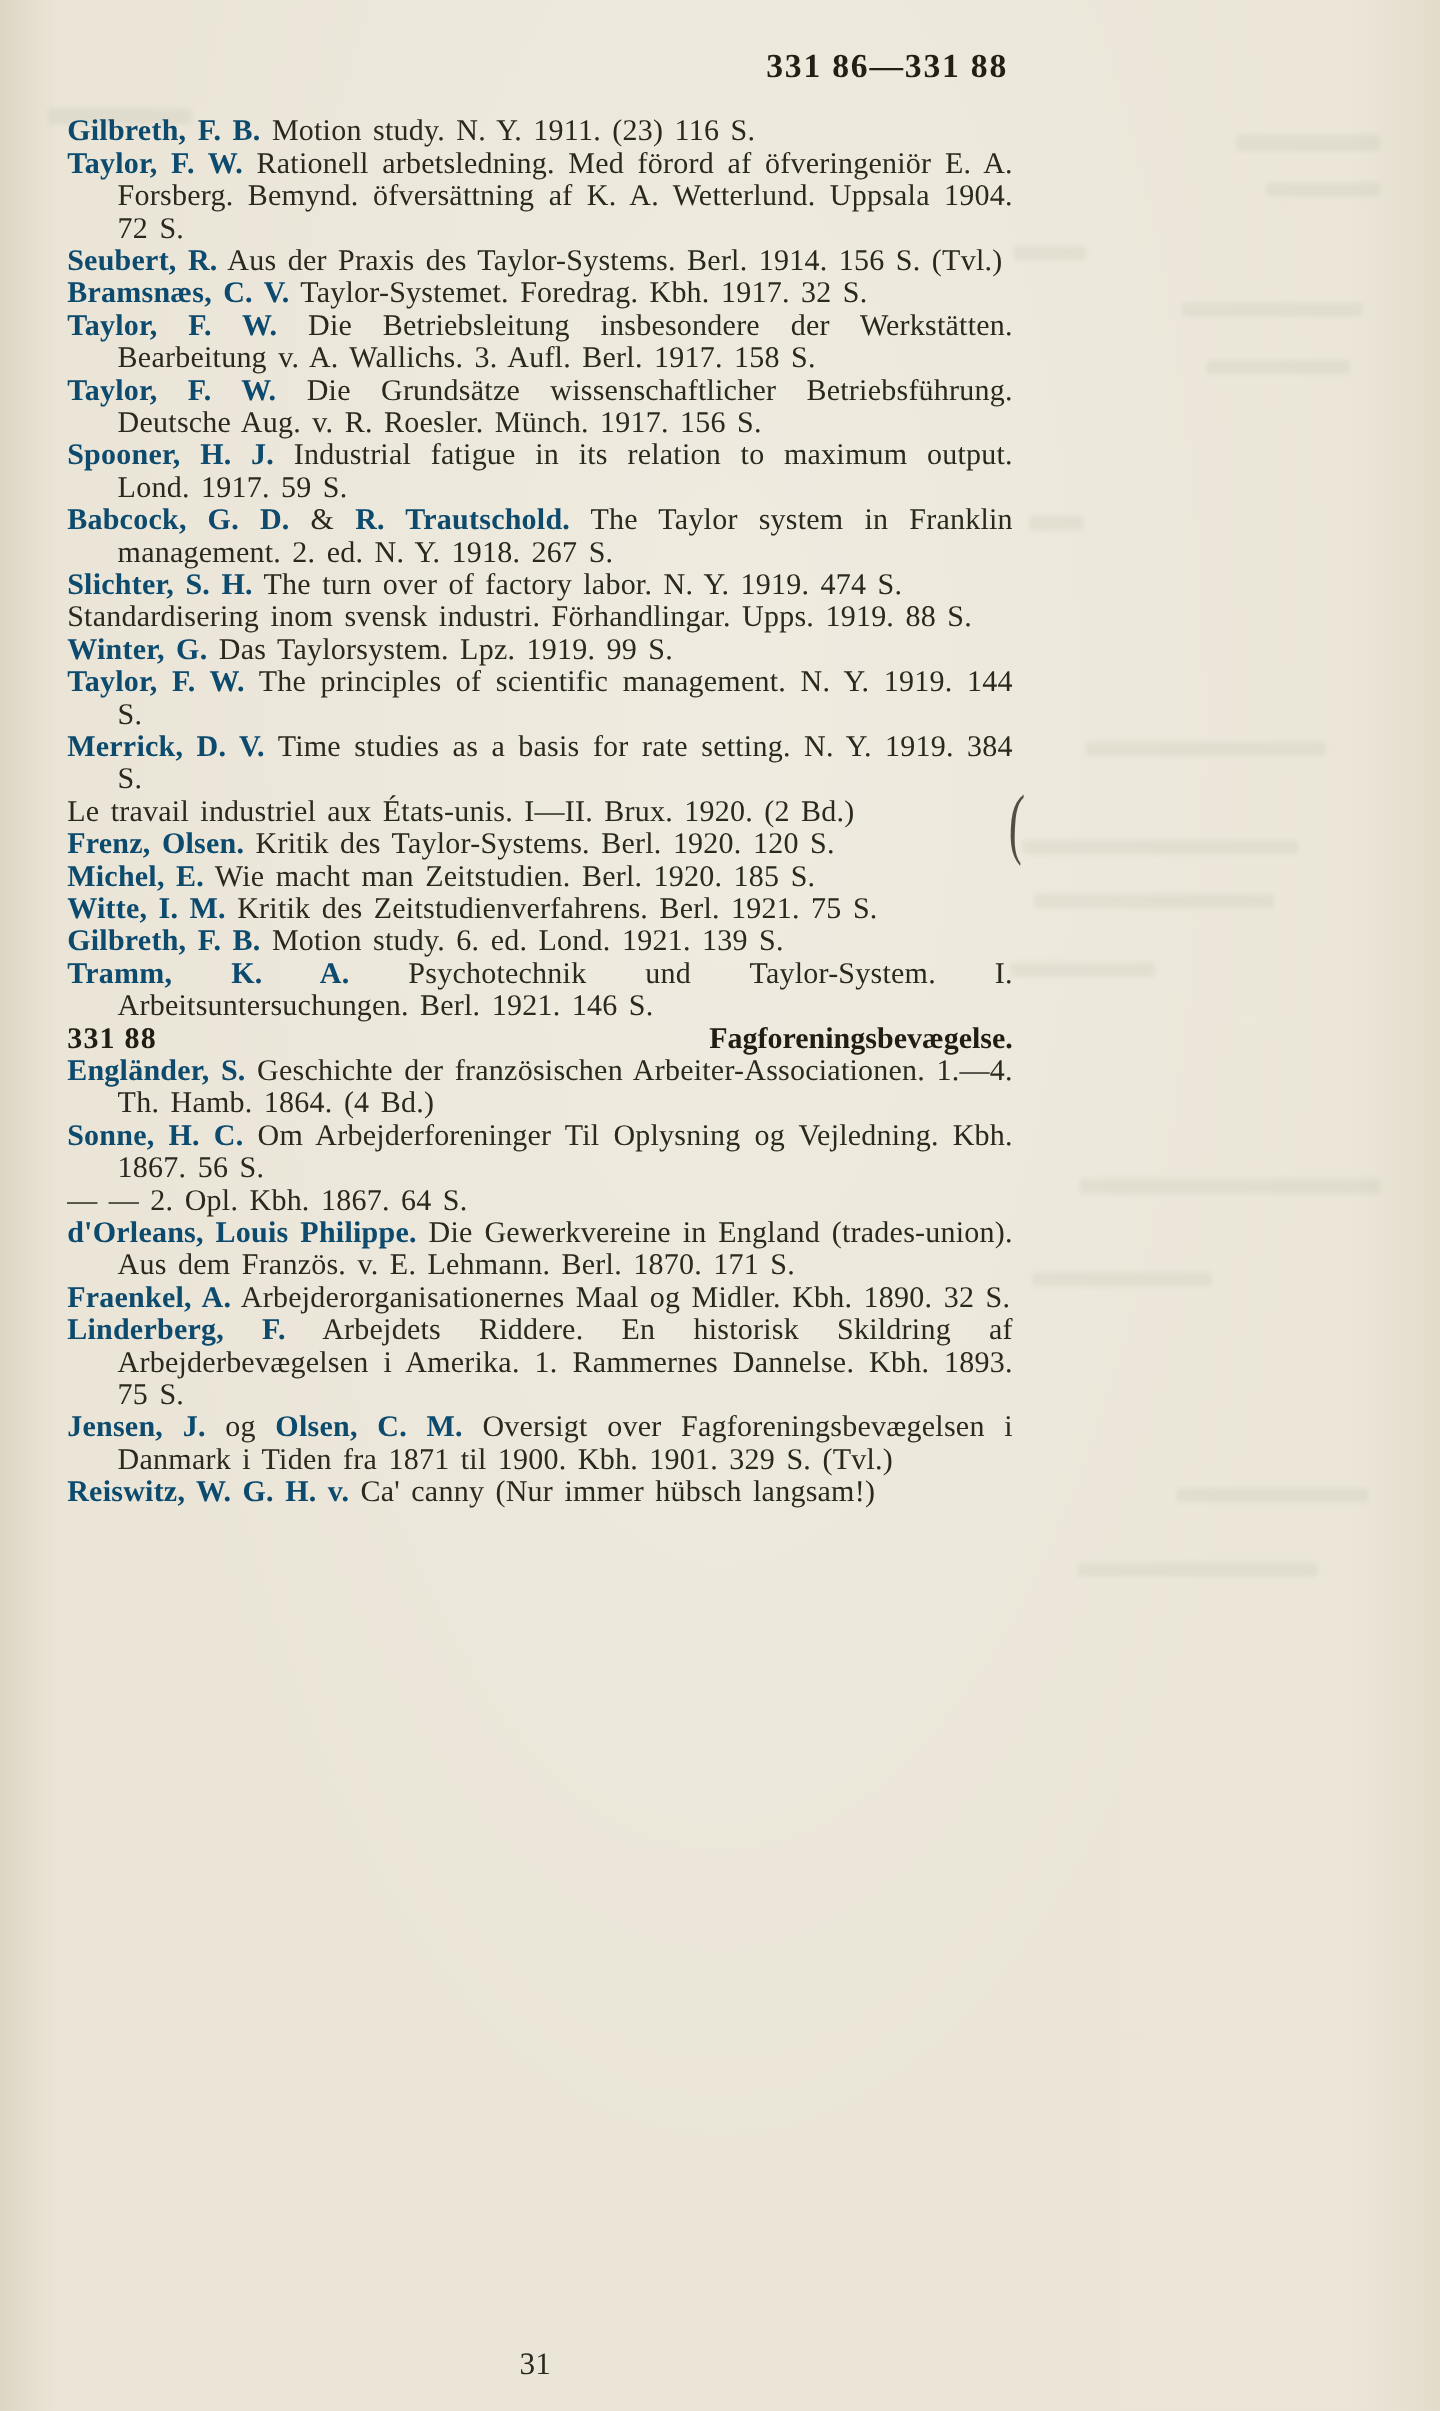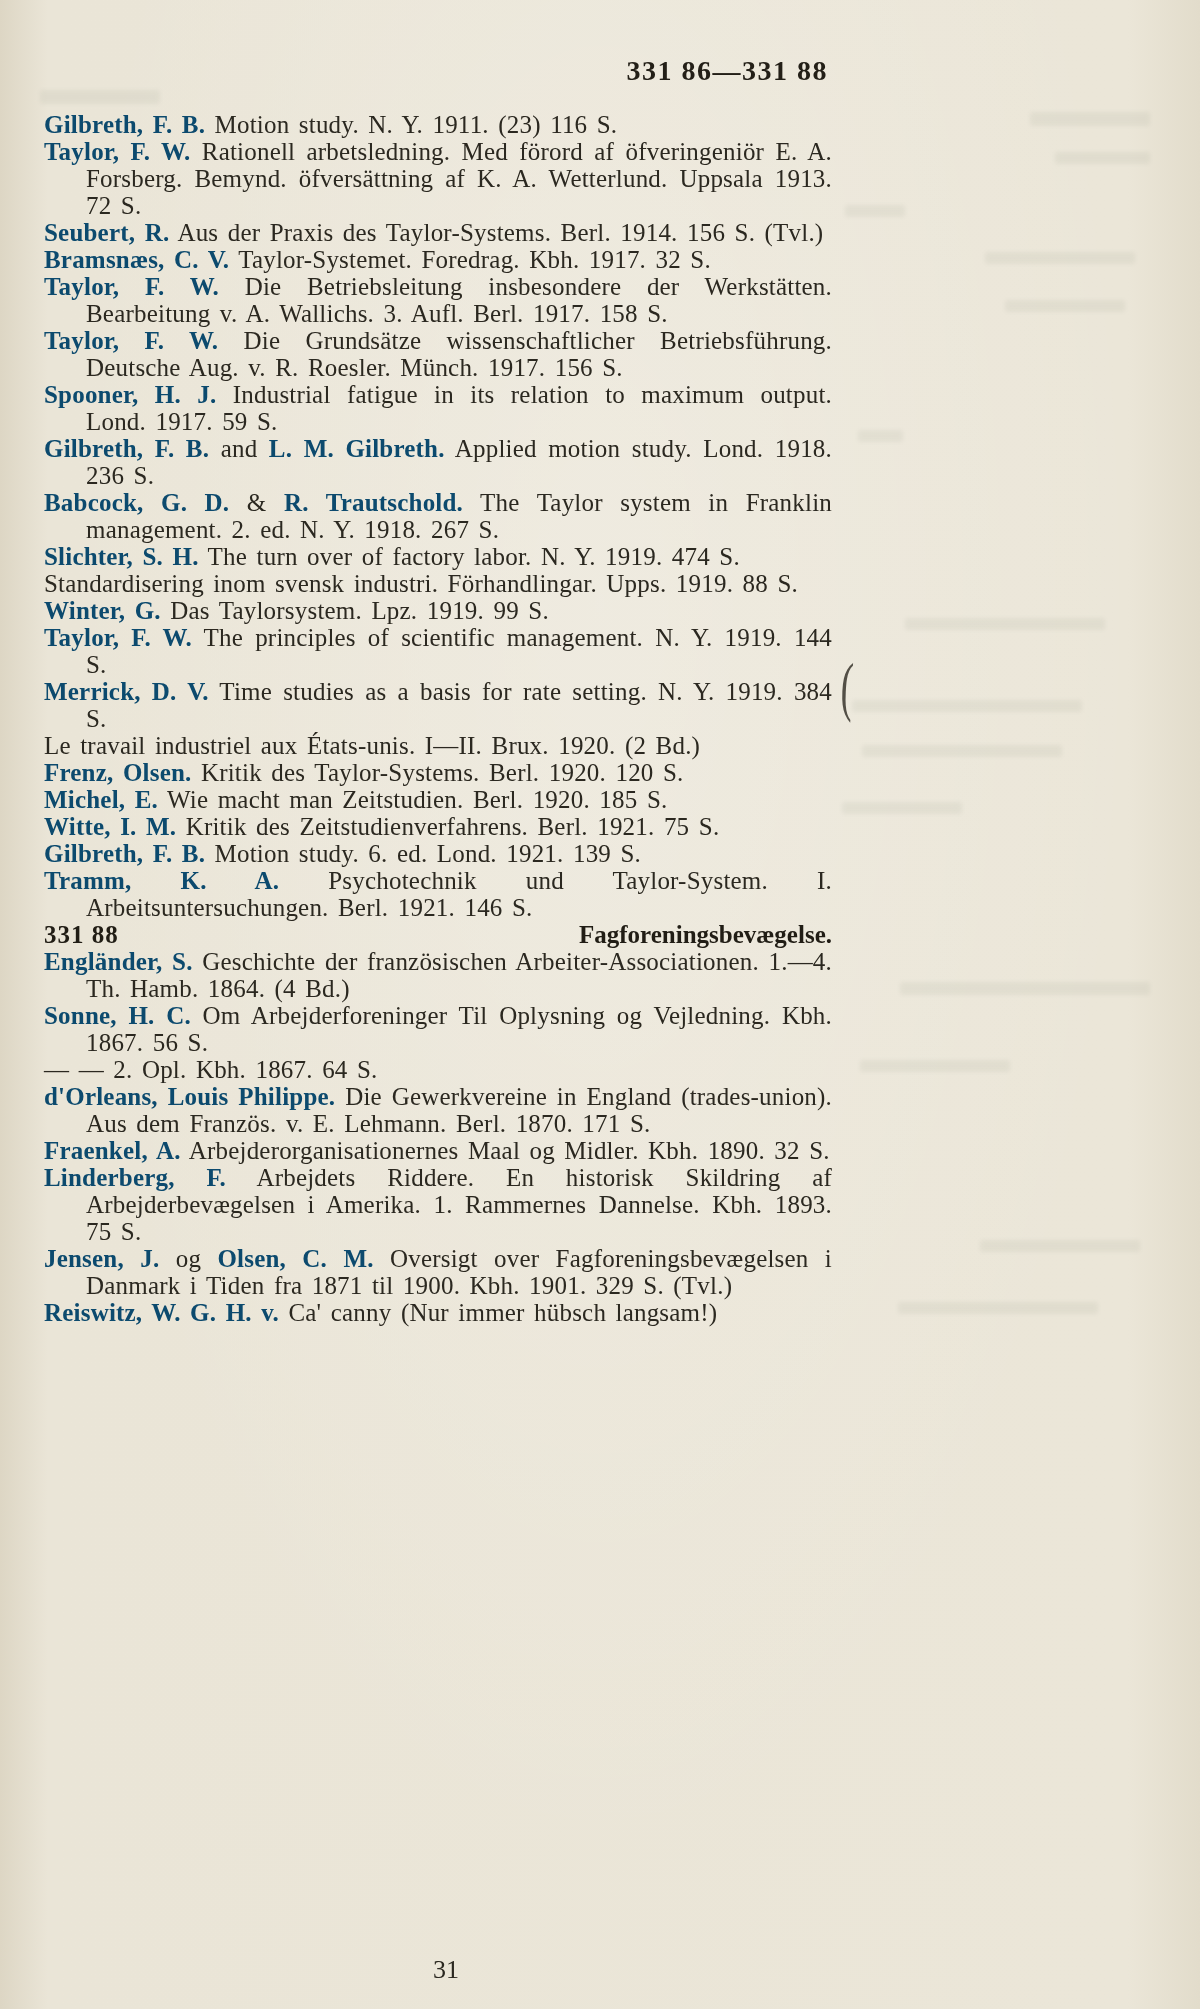--- a/index.html
+++ b/index.html
@@ -30,23 +30,22 @@
     left:836px; top:648px;
     font-size:66px;
     font-weight:400;
     color:rgba(55,52,44,0.85);
     transform:scaleX(0.55) rotate(5deg);
     transform-origin:center;
   }
 
   .content {
     position:absolute;
-    left:44px; top:40px;
+    left:56px; top:40px;
     width:788px;
-    margin-top:15px;
   }
 
   .header-range {
     text-align:right;
     font-weight:700;
     font-size:28px;
     letter-spacing:1.5px;
     padding-right:4px;
     margin-bottom:24px;
     color:#231f17;
@@ -108,27 +107,26 @@
     <div class="smudge" style="left:898px;  top:1302px; width:200px; height:12px;"></div>
     <div class="smudge" style="left:40px;   top:90px;  width:120px; height:14px;"></div>
   </div>
 
   <div class="stray-paren">(</div>
 
   <div class="content">
     <div class="header-range">331 86—331 88</div>
     <div class="bibliography">
         <p class="entry"><span class="seg bold">Gilbreth, F. B.</span><span class="seg"> Motion study. N. Y. 1911. (23) 116 S.</span></p>
-        <p class="entry"><span class="seg bold">Taylor, F. W.</span><span class="seg"> Rationell arbetsledning. Med förord af öfveringeniör E. A. Forsberg. Bemynd. öfversättning af K. A. Wetterlund. Uppsala 1913. 72 S.</span></p>
+        <p class="entry"><span class="seg bold">Taylor, F. W.</span><span class="seg"> Rationell arbetsledning. Med förord af öfveringeniör E. A. Forsberg. Bemynd. öfversättning af K. A. Wetterlund. Uppsala 1904. 72 S.</span></p>
         <p class="entry"><span class="seg bold">Seubert, R.</span><span class="seg"> Aus der Praxis des Taylor-Systems. Berl. 1914. 156 S. (Tvl.)</span></p>
         <p class="entry"><span class="seg bold">Bramsnæs, C. V.</span><span class="seg"> Taylor-Systemet. Foredrag. Kbh. 1917. 32 S.</span></p>
         <p class="entry"><span class="seg bold">Taylor, F. W.</span><span class="seg"> Die Betriebsleitung insbesondere der Werkstätten. Bearbeitung v. A. Wallichs. 3. Aufl. Berl. 1917. 158 S.</span></p>
         <p class="entry"><span class="seg bold">Taylor, F. W.</span><span class="seg"> Die Grundsätze wissenschaftlicher Betriebsführung. Deutsche Aug. v. R. Roesler. Münch. 1917. 156 S.</span></p>
         <p class="entry"><span class="seg bold">Spooner, H. J.</span><span class="seg"> Industrial fatigue in its relation to maximum output. Lond. 1917. 59 S.</span></p>
-        <p class="entry"><span class="seg bold">Gilbreth, F. B.</span><span class="seg"> and </span><span class="seg bold">L. M. Gilbreth.</span><span class="seg"> Applied motion study. Lond. 1918. 236 S.</span></p>
         <p class="entry"><span class="seg bold">Babcock, G. D.</span><span class="seg"> &amp; </span><span class="seg bold">R. Trautschold.</span><span class="seg"> The Taylor system in Franklin management. 2. ed. N. Y. 1918. 267 S.</span></p>
         <p class="entry"><span class="seg bold">Slichter, S. H.</span><span class="seg"> The turn over of factory labor. N. Y. 1919. 474 S.</span></p>
         <p class="entry"><span class="seg">Standardisering inom svensk industri. Förhandlingar. Upps. 1919. 88 S.</span></p>
         <p class="entry"><span class="seg bold">Winter, G.</span><span class="seg"> Das Taylorsystem. Lpz. 1919. 99 S.</span></p>
         <p class="entry"><span class="seg bold">Taylor, F. W.</span><span class="seg"> The principles of scientific management. N. Y. 1919. 144 S.</span></p>
         <p class="entry"><span class="seg bold">Merrick, D. V.</span><span class="seg"> Time studies as a basis for rate setting. N. Y. 1919. 384 S.</span></p>
         <p class="entry"><span class="seg">Le travail industriel aux États-unis. I—II. Brux. 1920. (2 Bd.)</span></p>
         <p class="entry"><span class="seg bold">Frenz, Olsen.</span><span class="seg"> Kritik des Taylor-Systems. Berl. 1920. 120 S.</span></p>
         <p class="entry"><span class="seg bold">Michel, E.</span><span class="seg"> Wie macht man Zeitstudien. Berl. 1920. 185 S.</span></p>
         <p class="entry"><span class="seg bold">Witte, I. M.</span><span class="seg"> Kritik des Zeitstudienverfahrens. Berl. 1921. 75 S.</span></p>

